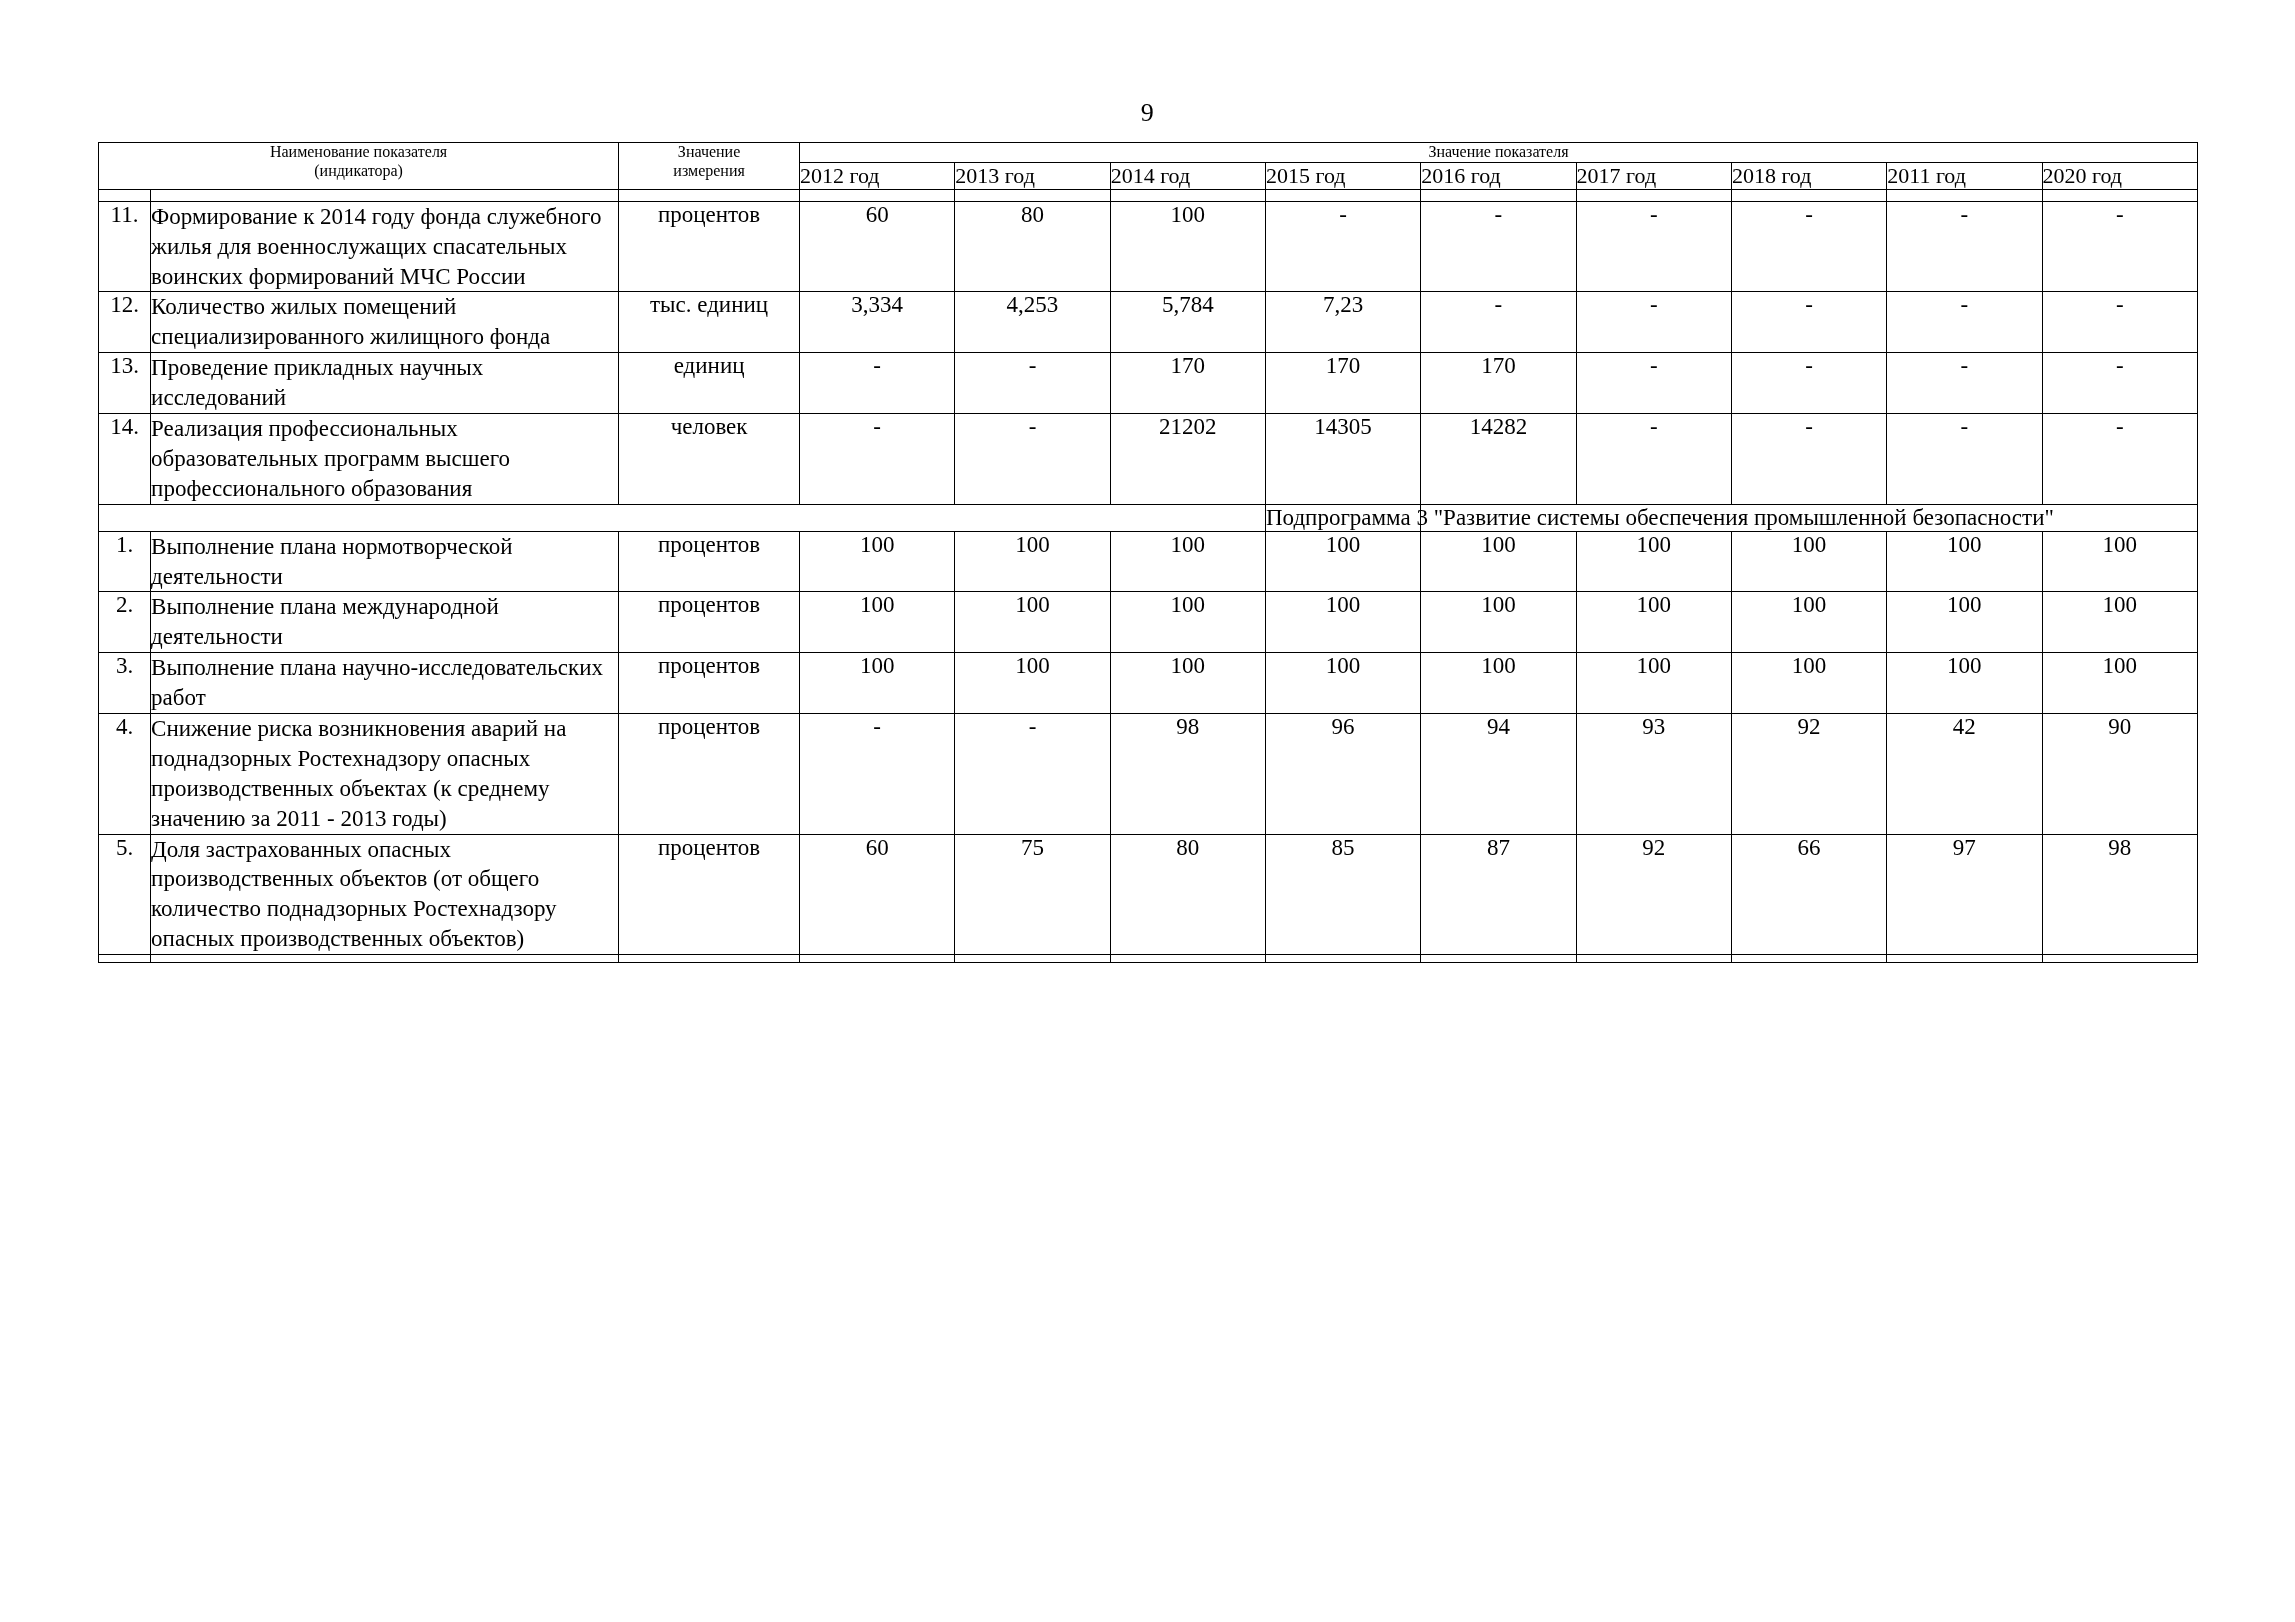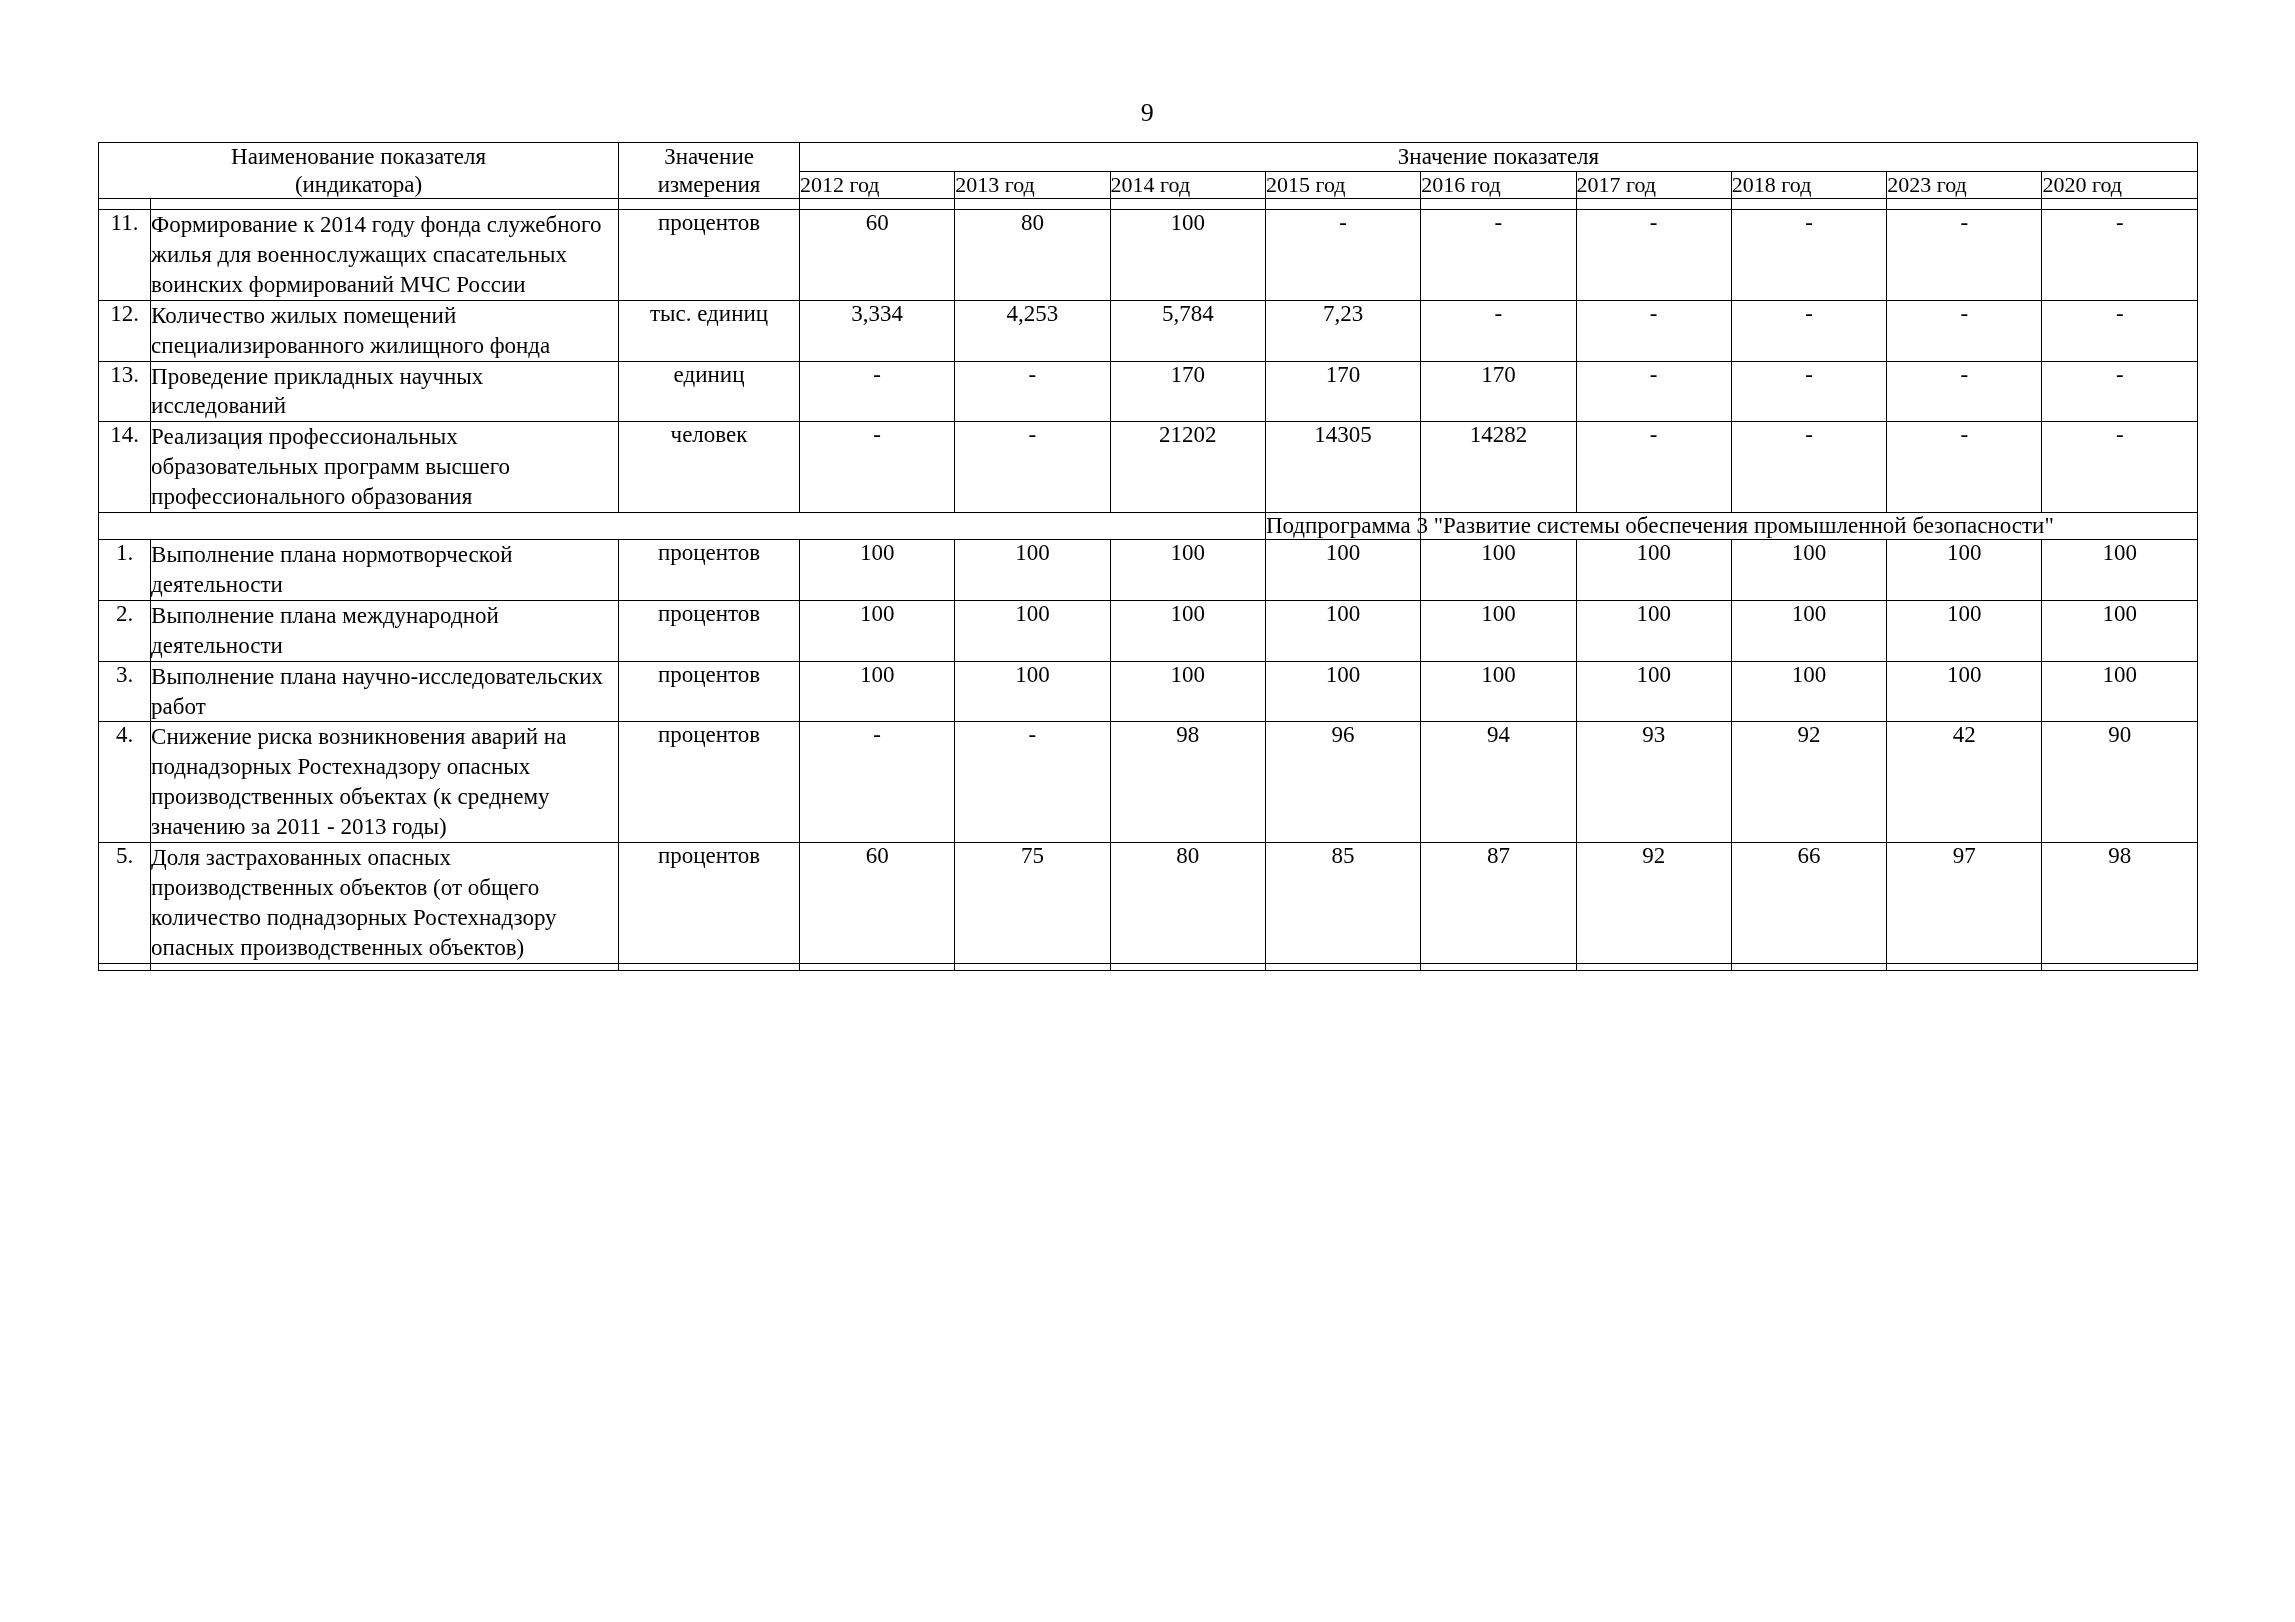--- a/index.html
+++ b/index.html
@@ -38,21 +38,21 @@
   table.doc-table td, table.doc-table th {
     border: 1.3px solid #000000;
     padding: 0;
     vertical-align: top;
     font-weight: normal;
   }
   
   .hdr {
     text-align: center;
     vertical-align: middle;
-    font-size: 23px;
+    font-size: 16px;
     padding: 5.2px 3.9px;
     line-height: 1.18;
   }
   .hdr-years td {
     text-align: left;
     font-size: 22px;
     padding: 3.9px 2.6px 5.2px 2.6px;
   }
   
   .num-cell {
@@ -159,21 +159,21 @@
         <td class="hdr" colspan="9">Значение показателя</td>
       </tr>
       <tr class="hdr-years">
         <td>2012 год</td>
         <td>2013 год</td>
         <td>2014 год</td>
         <td>2015 год</td>
         <td>2016 год</td>
         <td>2017 год</td>
         <td>2018 год</td>
-        <td>2023 год</td>
+        <td>2011 год</td>
         <td>2020 год</td>
       </tr>
     </thead>
     <tbody>
 
       <tr class="spacer-row">
         <td></td>
           <td></td>
           <td></td>
           <td></td>

